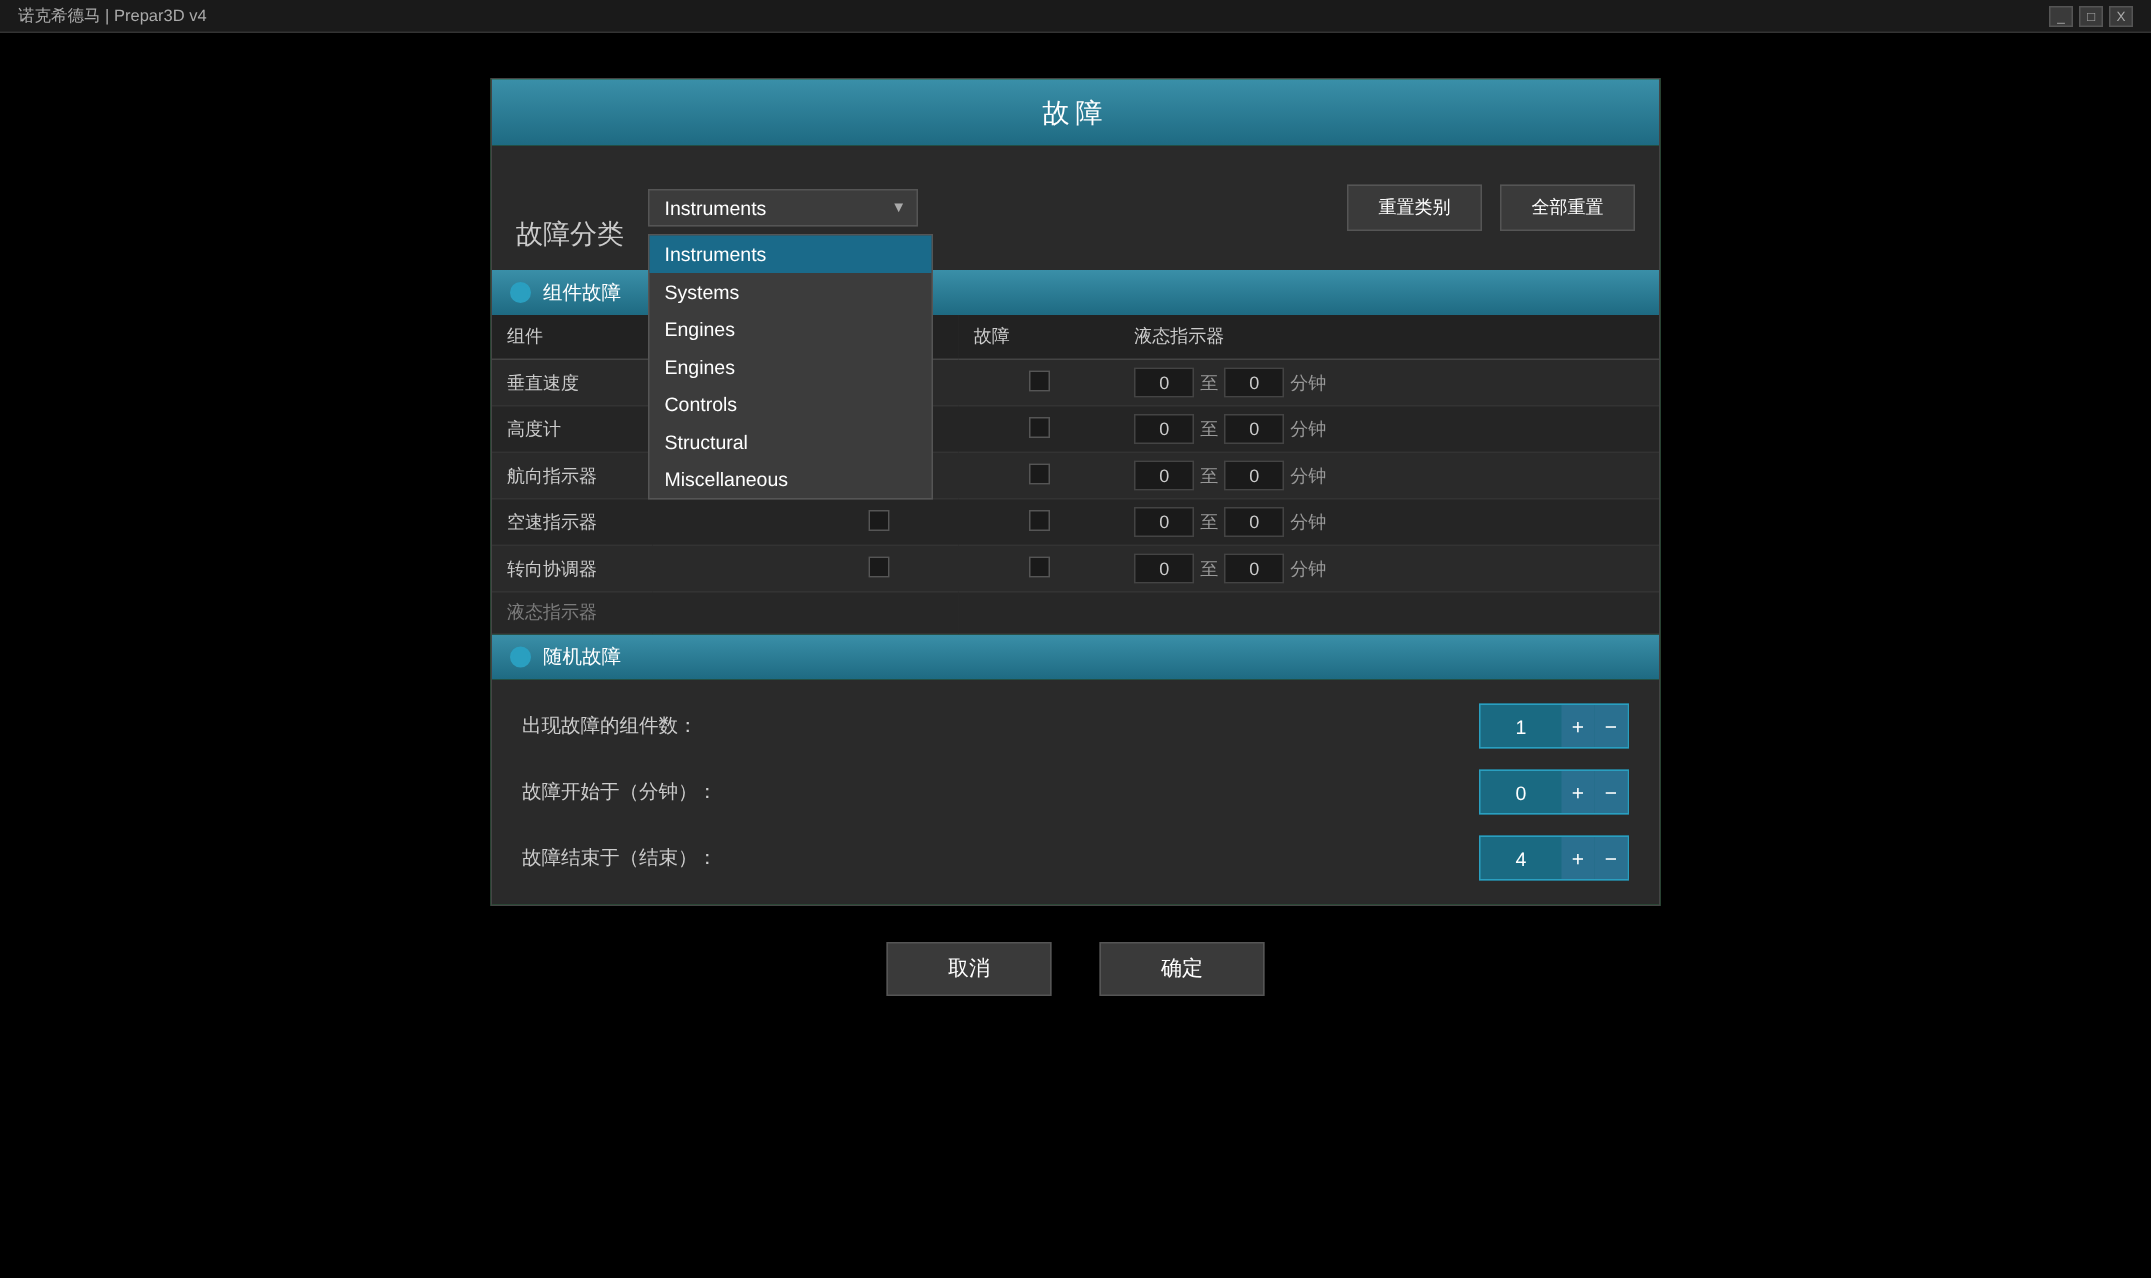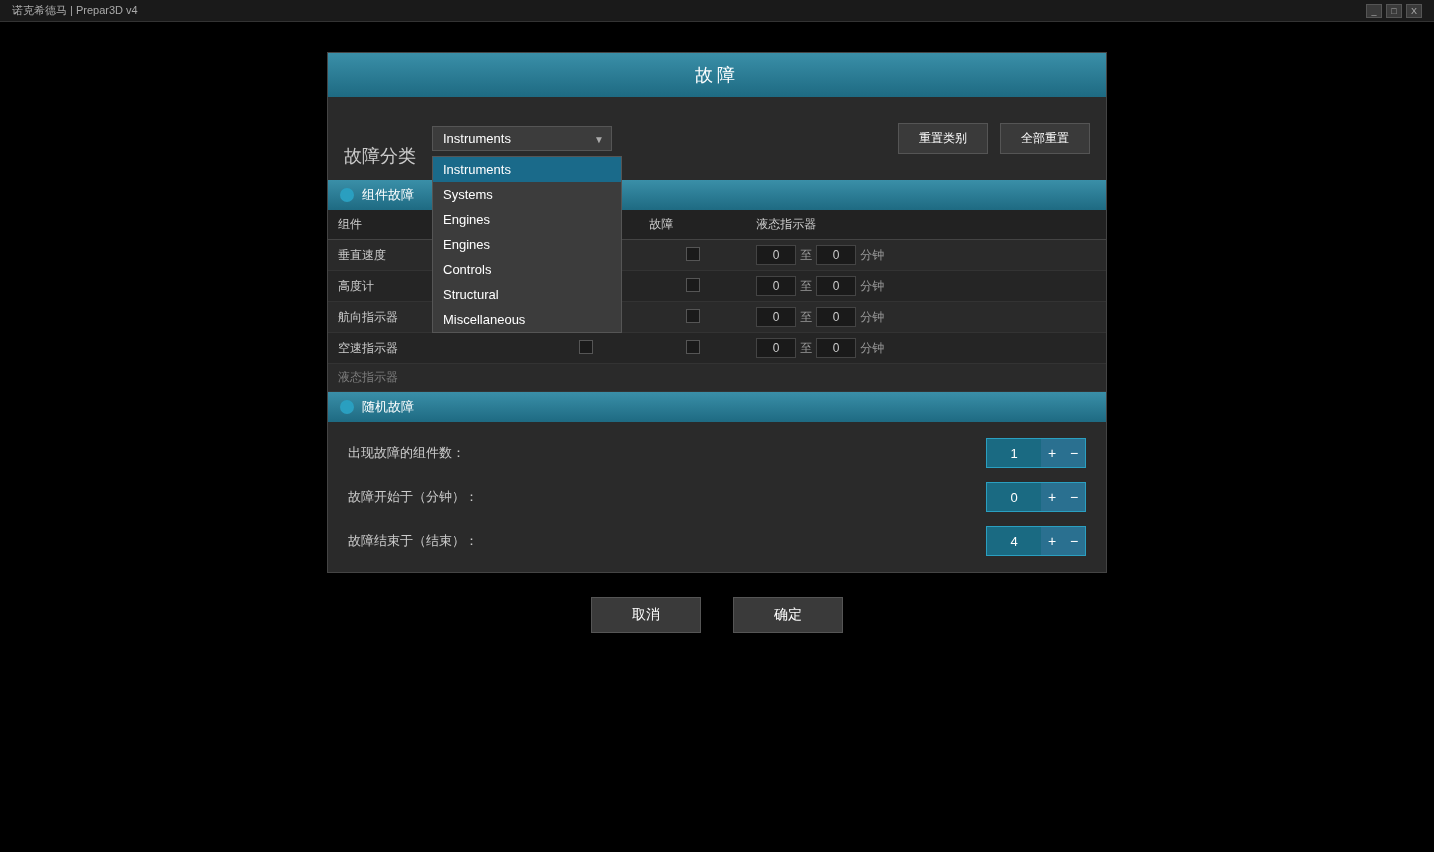--- a/index.html
+++ b/index.html
@@ -433,20 +433,33 @@
                   <td>
         <div class="duration-cell">
           <input class="num-input" value="0" type="text" style="">
           <span class="to-label">至</span>
           <input class="num-input" value="0" type="text" style="">
           <span class="min-label">分钟</span>
         </div>
                   </td>
                 </tr>
                 <tr>
+                  <td colspan="3">转向协调器</td>
+                  <td style="text-align: center;"><span class="cb"></span></td>
+                  <td style="text-align: center;"><span class="cb"></span></td>
+                  <td>
+        <div class="duration-cell">
+          <input class="num-input" value="0" type="text" style="">
+          <span class="to-label">至</span>
+          <input class="num-input" value="0" type="text" style="">
+          <span class="min-label">分钟</span>
+        </div>
+                  </td>
+                </tr>
+                <tr>
                   <td colspan="3">液态指示器</td>
                   <td style="text-align: center;"></td>
                   <td style="text-align: center;"></td>
                   <td>
         </td>
                 </tr>
               </tbody>
           </table>
         </div>
       </div>

